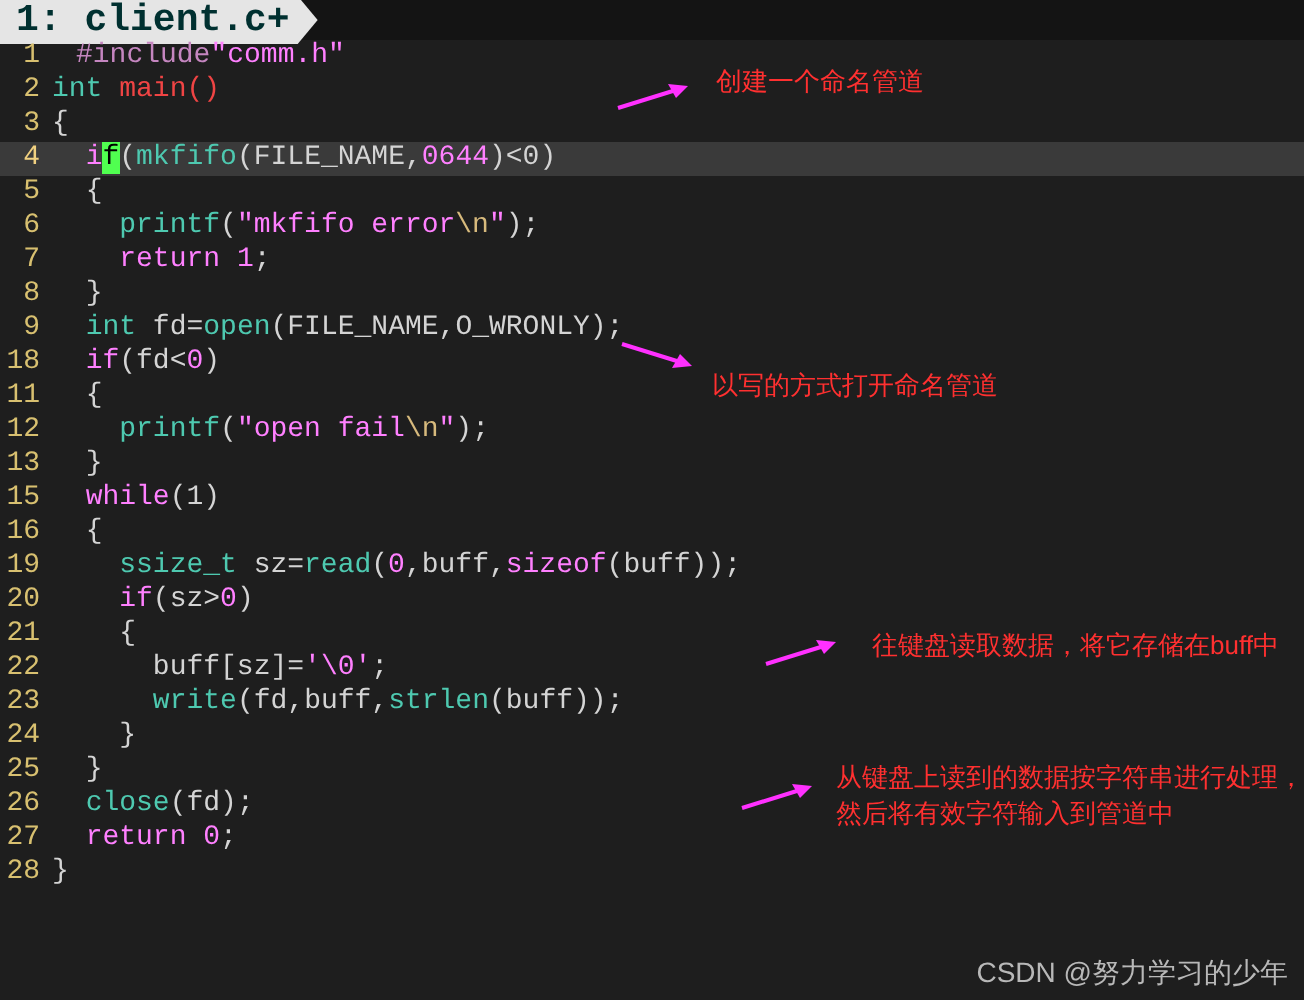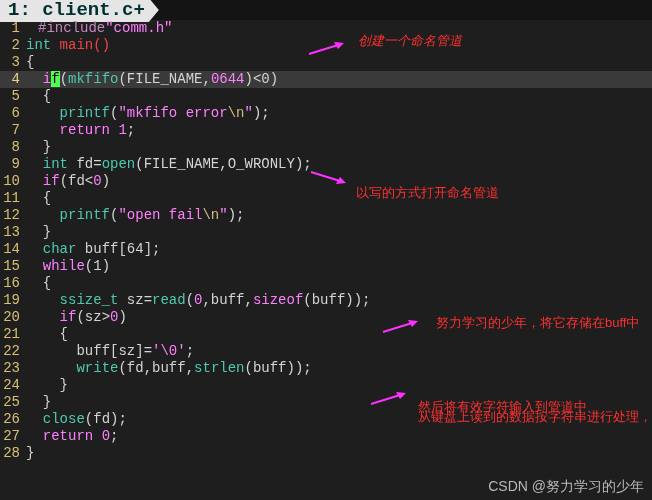--- a/index.html
+++ b/index.html
@@ -86,65 +86,64 @@
 <div class="editor">
   <div class="line"><span class="gutter">1</span><span class="code"><span class="c-pre">#include</span><span class="c-str">"comm.h"</span></span></div>
   <div class="line"><span class="gutter">2</span><span class="code"><span class="c-type">int</span><span class="c-fnname"> main()</span></span></div>
   <div class="line"><span class="gutter">3</span><span class="code"><span class="c-punc">{</span></span></div>
   <div class="line hl"><span class="gutter">4</span><span class="code">  <span class="c-kw">i</span><span class="cursor-bg">f</span>(<span class="c-fn">mkfifo</span>(<span>FILE_NAME</span>,<span class="c-num">0644</span>)<span class="c-punc">&lt;0</span>)</span></div>
   <div class="line"><span class="gutter">5</span><span class="code">  <span class="c-punc">{</span></span></div>
   <div class="line"><span class="gutter">6</span><span class="code">    <span class="c-fn">printf</span>(<span class="c-str">"mkfifo error</span><span class="c-esc">\n</span><span class="c-str">"</span>);</span></div>
   <div class="line"><span class="gutter">7</span><span class="code">    <span class="c-kw">return</span> <span class="c-num">1</span>;</span></div>
   <div class="line"><span class="gutter">8</span><span class="code">  <span class="c-punc">}</span></span></div>
   <div class="line"><span class="gutter">9</span><span class="code">  <span class="c-type">int</span><span> fd=</span><span class="c-fn">open</span>(<span>FILE_NAME</span>,<span>O_WRONLY</span>);</span></div>
-  <div class="line"><span class="gutter">10</span><span class="code">  <span class="c-kw">if</span><span>(fd&lt;</span><span class="c-num">0</span>)</span></div>
+  <div class="line"><span class="gutter">18</span><span class="code">  <span class="c-kw">if</span><span>(fd&lt;</span><span class="c-num">0</span>)</span></div>
   <div class="line"><span class="gutter">11</span><span class="code">  <span class="c-punc">{</span></span></div>
   <div class="line"><span class="gutter">12</span><span class="code">    <span class="c-fn">printf</span>(<span class="c-str">"open fail</span><span class="c-esc">\n</span><span class="c-str">"</span>);</span></div>
   <div class="line"><span class="gutter">13</span><span class="code">  <span class="c-punc">}</span></span></div>
-  <div class="line"><span class="gutter">14</span><span class="code">  <span class="c-type">char</span><span> buff[64];</span></span></div>
   <div class="line"><span class="gutter">15</span><span class="code">  <span class="c-kw">while</span><span>(1)</span></span></div>
   <div class="line"><span class="gutter">16</span><span class="code">  <span class="c-punc">{</span></span></div>
   <div class="line"><span class="gutter">19</span><span class="code">    <span class="c-type">ssize_t</span><span> sz=</span><span class="c-fn">read</span>(<span class="c-num">0</span>,<span>buff</span>,<span class="c-kw">sizeof</span><span>(buff)</span>);</span></div>
   <div class="line"><span class="gutter">20</span><span class="code">    <span class="c-kw">if</span><span>(sz&gt;</span><span class="c-num">0</span>)</span></div>
   <div class="line"><span class="gutter">21</span><span class="code">    <span class="c-punc">{</span></span></div>
   <div class="line"><span class="gutter">22</span><span class="code">      <span>buff[sz]=</span><span class="c-str">'\0'</span>;</span></div>
   <div class="line"><span class="gutter">23</span><span class="code">      <span class="c-fn">write</span>(<span>fd</span>,<span>buff</span>,<span class="c-fn">strlen</span>(<span>buff</span>));</span></div>
   <div class="line"><span class="gutter">24</span><span class="code">    <span class="c-punc">}</span></span></div>
   <div class="line"><span class="gutter">25</span><span class="code">  <span class="c-punc">}</span></span></div>
   <div class="line"><span class="gutter">26</span><span class="code">  <span class="c-fn">close</span>(<span>fd</span>);</span></div>
   <div class="line"><span class="gutter">27</span><span class="code">  <span class="c-kw">return</span> <span class="c-num">0</span>;</span></div>
   <div class="line"><span class="gutter">28</span><span class="code"><span class="c-punc">}</span></span></div>
 </div>
 
 <div class="arrow" style="left:304px; top:42px;">
   <svg viewBox="0 0 40 14">
       <line x1="5" y1="12" x2="34" y2="3" stroke="#ff30ff" stroke-width="2"></line>
       <polygon points="40,1 30,0 34,7" fill="#ff30ff"></polygon>
     </svg>
 </div>
-<div class="annot" style="left:358px; top:32px;font-style:italic;">创建一个命名管道</div>
+<div class="annot" style="left:358px; top:32px;">创建一个命名管道</div>
 
 <div class="arrow" style="left:306px; top:170px;">
   <svg viewBox="0 0 40 14">
       <line x1="5" y1="2" x2="34" y2="11" stroke="#ff30ff" stroke-width="2"></line>
       <polygon points="40,13 30,14 34,7" fill="#ff30ff"></polygon>
     </svg>
 </div>
 <div class="annot" style="left:356px; top:184px;">以写的方式打开命名管道</div>
 
 <div class="arrow" style="left:378px; top:320px;">
   <svg viewBox="0 0 40 14">
       <line x1="5" y1="12" x2="34" y2="3" stroke="#ff30ff" stroke-width="2"></line>
       <polygon points="40,1 30,0 34,7" fill="#ff30ff"></polygon>
     </svg>
 </div>
-<div class="annot" style="left:436px; top:314px;">努力学习的少年，将它存储在buff中</div>
+<div class="annot" style="left:436px; top:314px;">往键盘读取数据，将它存储在buff中</div>
 
 <div class="arrow" style="left:366px; top:392px;">
   <svg viewBox="0 0 40 14">
       <line x1="5" y1="12" x2="34" y2="3" stroke="#ff30ff" stroke-width="2"></line>
       <polygon points="40,1 30,0 34,7" fill="#ff30ff"></polygon>
     </svg>
 </div>
-<div class="annot" style="left:418px; top:380px;margin-top:28px;">从键盘上读到的数据按字符串进行处理，</div>
+<div class="annot" style="left:418px; top:380px;">从键盘上读到的数据按字符串进行处理，</div>
 <div class="annot" style="left:418px; top:398px;">然后将有效字符输入到管道中</div>
 
 <div class="watermark">CSDN @努力学习的少年</div>
 
 </body></html>

